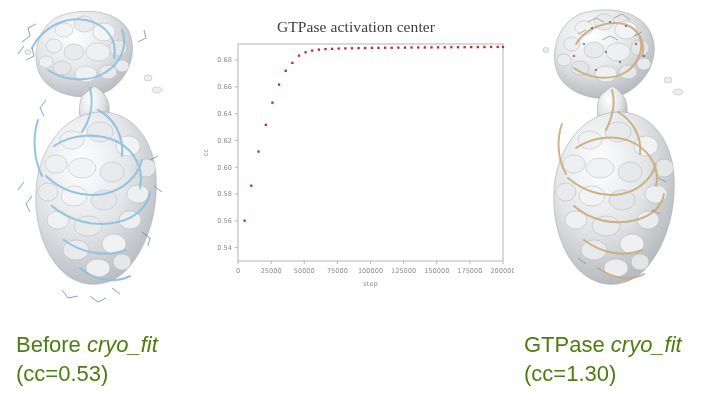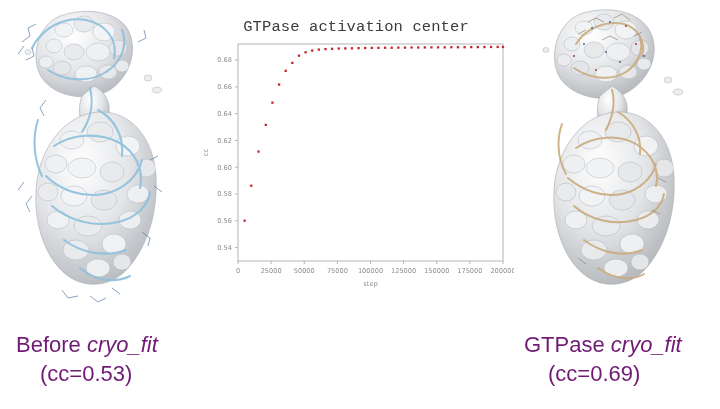--- a/index.html
+++ b/index.html
@@ -36,21 +36,21 @@
     height: 292px;
   }
   #chart-title {
     position: absolute;
     left: 0;
     top: 10px;
     width: 316px;
     text-align: center;
     font-size: 15.5px;
     color: #3c3c3c;
-    font-family: Liberation Mono, monospace;
+    font-family: Liberation Serif, serif;
     font-weight: 400;
     letter-spacing: .1px;
   }
   #plot-svg {
     position: absolute;
     left: 0;
     top: 30px;
     width: 316px;
     height: 258px;
   }
@@ -66,28 +66,28 @@
     font-size: 6.6px;
     font-family: "DejaVu Sans", sans-serif;
   }
   .data-point { fill: #c1272d; }
 
   
   .caption {
     position: absolute;
     font-family: "Liberation Sans", sans-serif;
     font-size: 22px;
-    color: #701a75;
+    color: #4d7c0f;
     line-height: 1.32;
     white-space: nowrap;
   }
   #caption-before { left: 16px; top: 330px; }
   #caption-after  { left: 524px; top: 330px; }
   .caption .ital { font-style: italic; }
-  .caption .line2 { display: block; margin-left: 24px; }
+  .caption .line2 { display: block; }
 </style>
 </head>
 <body>
 
 <div class="struct-panel" id="struct-before">
   <svg viewBox="0 0 200 320" xmlns="http://www.w3.org/2000/svg">
     <defs>
       <radialGradient id="blobB" cx="38%" cy="30%" r="72%">
         <stop offset="0%" stop-color="#ffffff"></stop>
         <stop offset="55%" stop-color="#e3e5e8"></stop>
@@ -371,14 +371,14 @@
   </svg>
 </div>
 
 <div class="caption" id="caption-before">
   <span>Before </span><span class="ital">cryo_fit</span>
   <span class="line2">(cc=0.53)</span>
 </div>
 
 <div class="caption" id="caption-after">
   <span>GTPase </span><span class="ital">cryo_fit</span>
-  <span class="line2">(cc=0.69)</span>
+  <span class="line2">(cc=1.30)</span>
 </div>
 
 </body></html>

